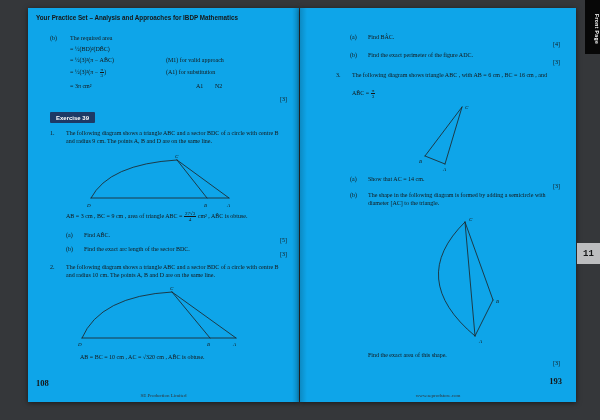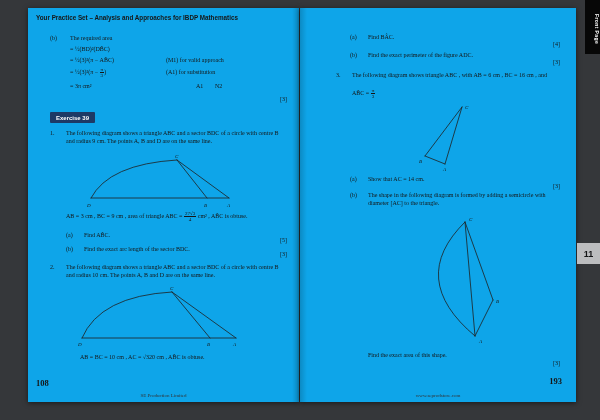--- a/index.html
+++ b/index.html
@@ -27,21 +27,21 @@
     font-weight:bold;font-size:6px;line-height:6px;padding:2.5px 6px;border-radius:1px;}
   .pnum{position:absolute;font-weight:bold;font-size:8.5px;}
   .footer{position:absolute;width:100%;text-align:center;font-size:5px;color:#333;}
   .fig{position:absolute;}
   .fig path{fill:none;stroke:#1f1f1f;stroke-width:0.8;stroke-linecap:round;}
   .fig text{font-size:5px;font-family:"Liberation Serif",serif;fill:#161616;font-style:italic;}
   #front-tab{position:absolute;top:0;right:0;width:15px;height:50px;background:#070707;color:#fff;
     font-family:"Liberation Sans",sans-serif;font-size:5px;font-weight:bold;
     writing-mode:vertical-rl;text-align:center;padding-top:4px;letter-spacing:.4px;}
   #side-tab{position:absolute;left:577px;top:243px;width:23px;height:21px;background:#bcbdbf;
-    color:#141516;font-family:Liberation Sans, sans-serif;font-weight:bold;font-size:9px;
+    color:#141516;font-family:Liberation Mono, monospace;font-weight:bold;font-size:9px;
     display:flex;align-items:center;justify-content:center;}
 </style>
 </head>
 <body>
 
 <div class="page" id="left-page">
 
   <div class="t bold sans" style="left:8px;top:6px;width:250px;font-size:6.3px;">Your Practice Set – Analysis and Approaches for IBDP Mathematics</div>
 
   <span class="t" style="left:22px;top:27px;">(b)</span>

